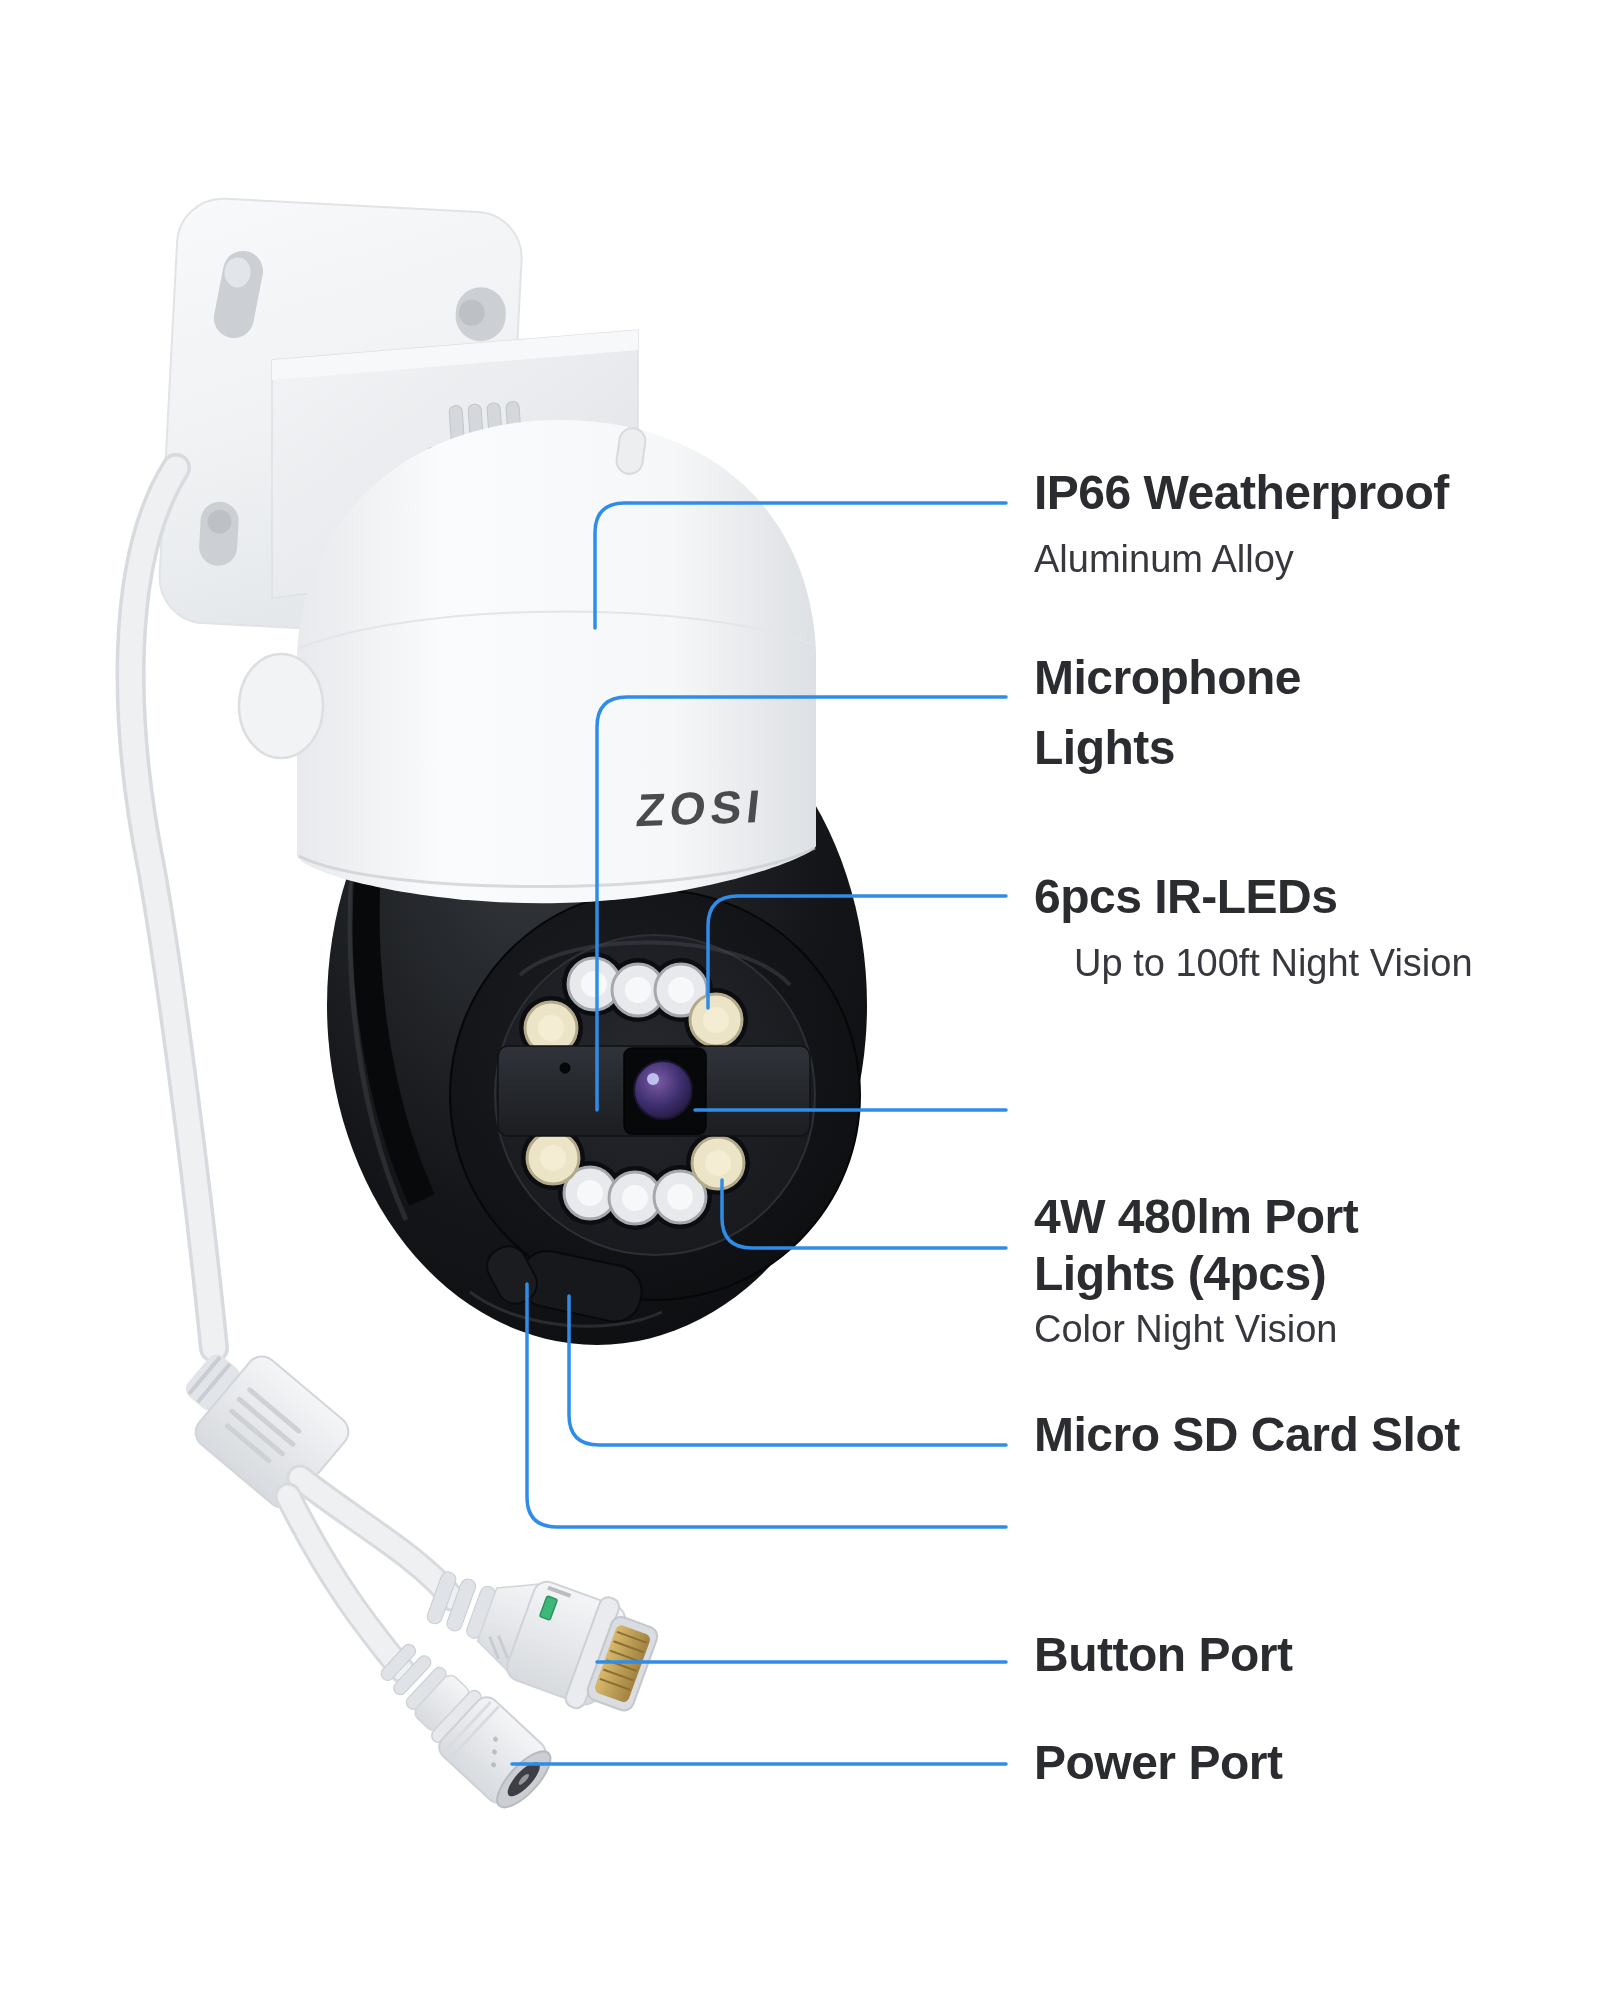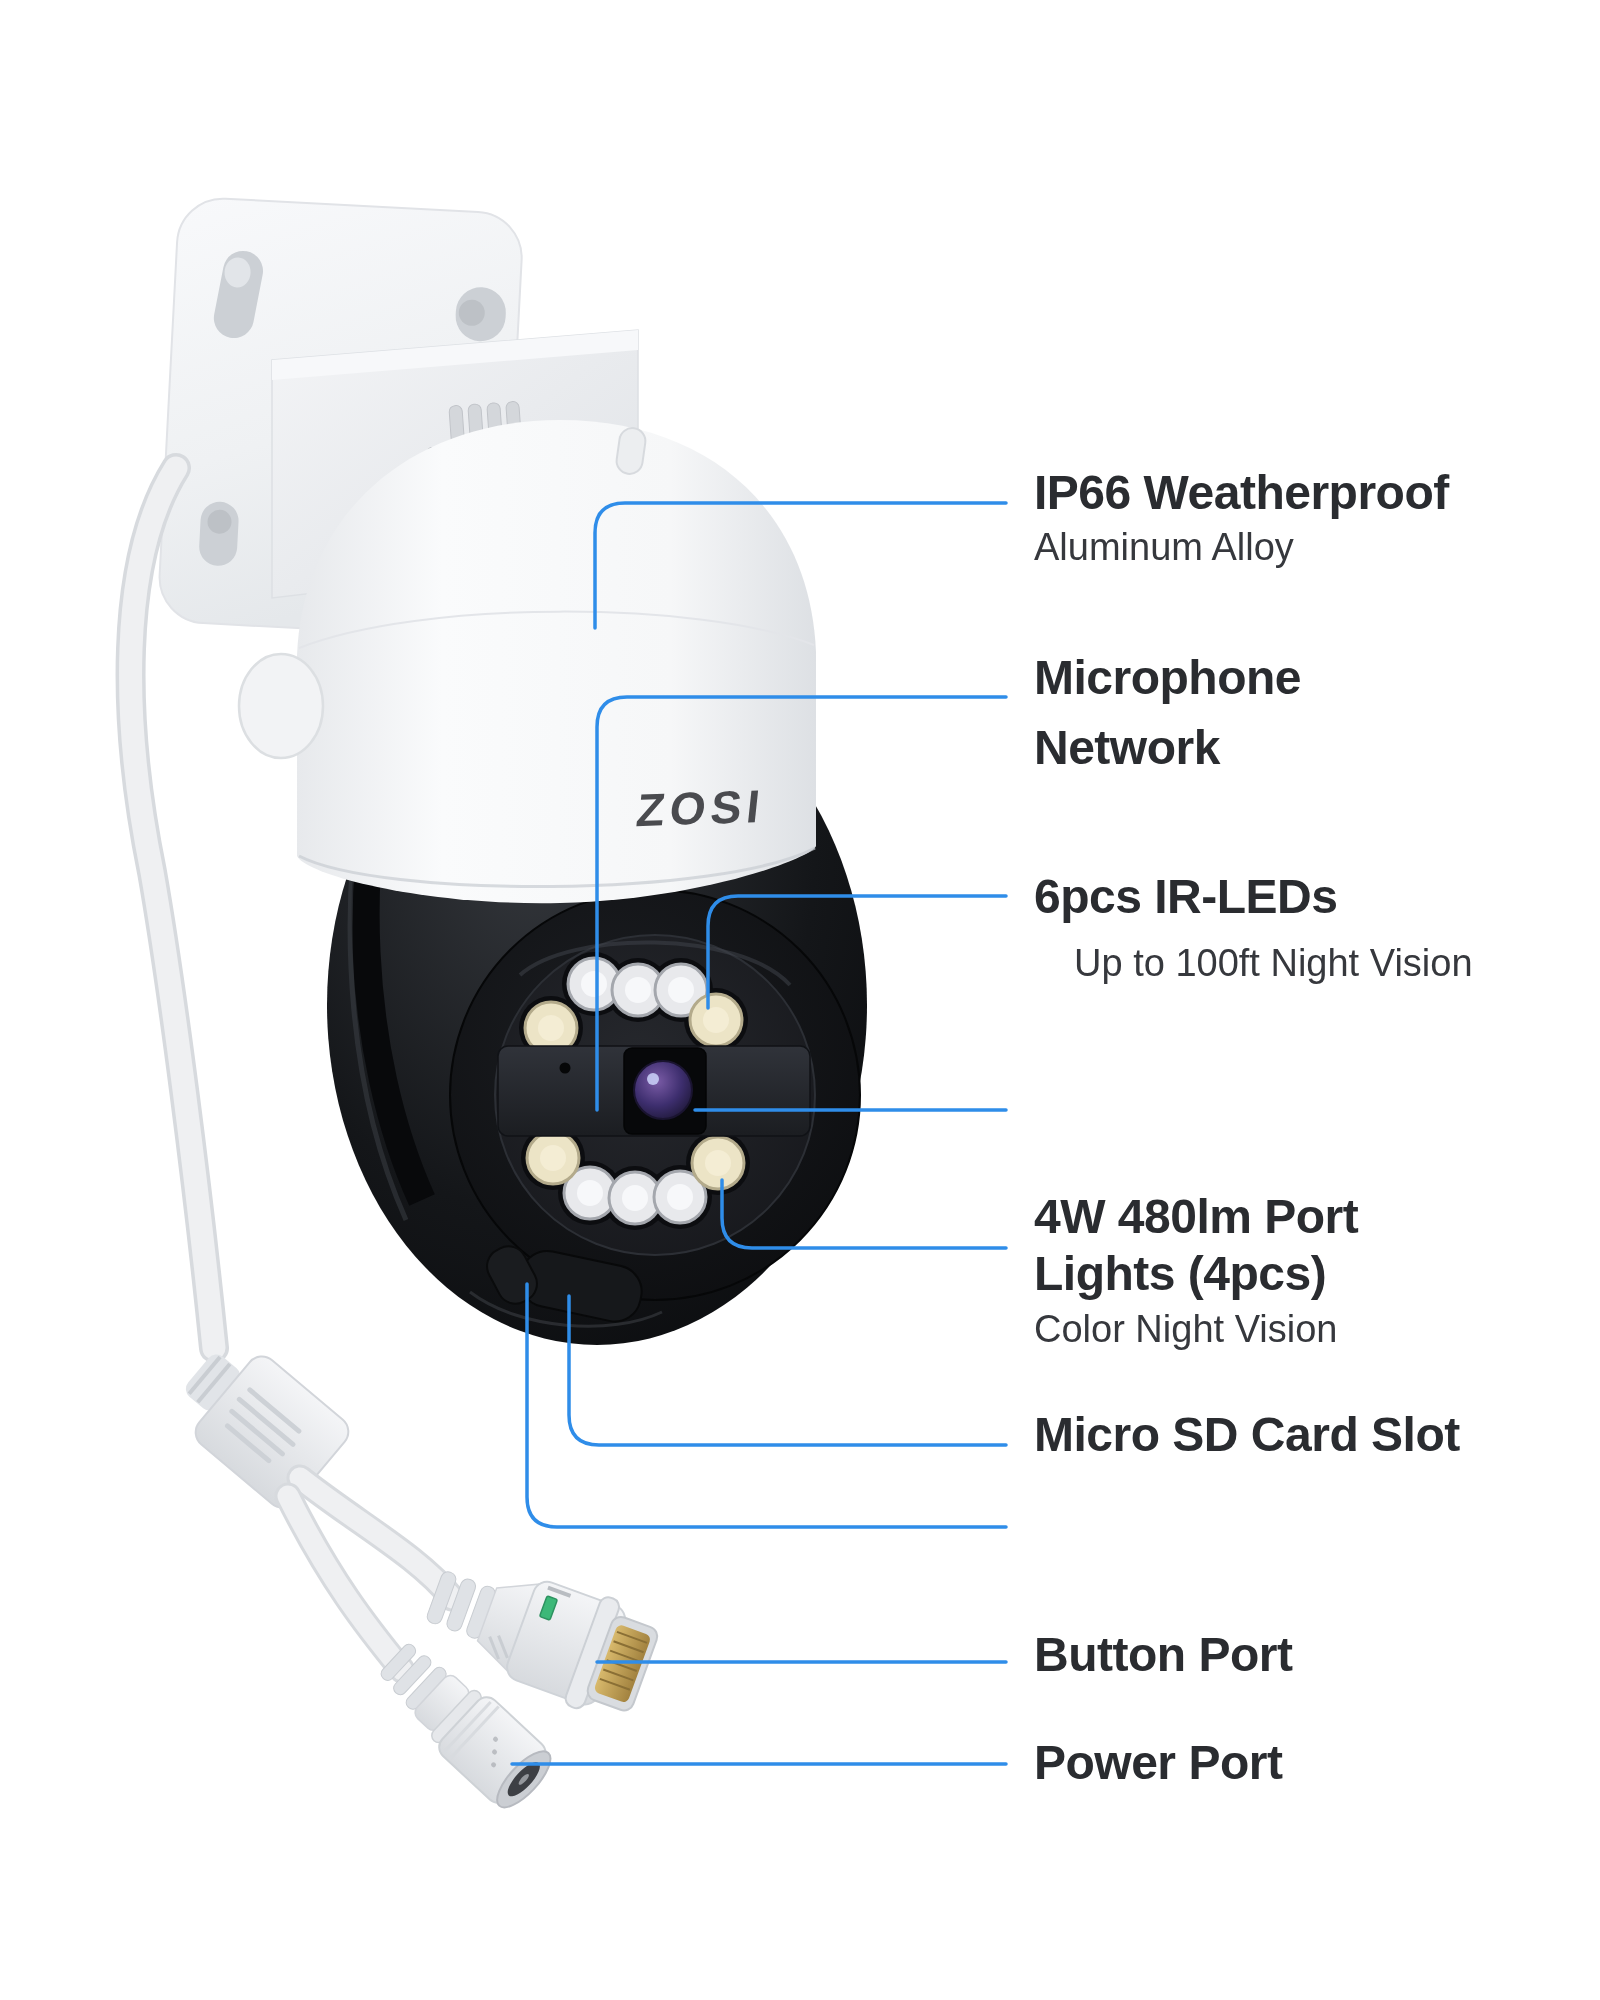--- a/index.html
+++ b/index.html
@@ -11,21 +11,21 @@
   .callout{fill:none;stroke:var(--callout,#2f8de9);stroke-width:3.5;stroke-linecap:round;}
   .label{position:absolute;left:1034px;}
   .label .t{
     font-size:48px;font-weight:700;line-height:54px;letter-spacing:-0.5px;
     color:var(--title,#2a2c30);white-space:nowrap;
   }
   .label.lh70 .t{line-height:70px;}
   .label.lh57 .t{line-height:57px;}
   .label .s{
     font-size:38px;font-weight:400;line-height:46px;
-    color:var(--subtitle,#36383d);white-space:nowrap;margin-top:4px;
+    color:var(--subtitle,#36383d);white-space:nowrap;margin-top:16px;
   }
   .label .s.mt16{margin-top:16px;margin-left:40px;}
   .label .s.mt12{margin-top:4px;}
   .brand-text{
     font-family:"Liberation Sans", sans-serif;font-weight:700;
     letter-spacing:5px;
   }
 </style>
 </head>
 <body>
@@ -281,21 +281,21 @@
     </g>
   </svg>
 
   <div class="label" style="top:466px">
     <div class="t">IP66 Weatherproof</div>
     <div class="s">Aluminum Alloy</div>
   </div>
 
   <div class="label lh70" style="top:643px">
     <div class="t">Microphone</div>
-    <div class="t">Network</div>
+    <div class="t">Lights</div>
   </div>
 
   <div class="label" style="top:870px">
     <div class="t">6pcs IR-LEDs</div>
     <div class="s mt16">Up to 100ft Night Vision</div>
   </div>
 
 
   <div class="label lh57" style="top:1188px">
     <div class="t">4W 480lm Port</div>

